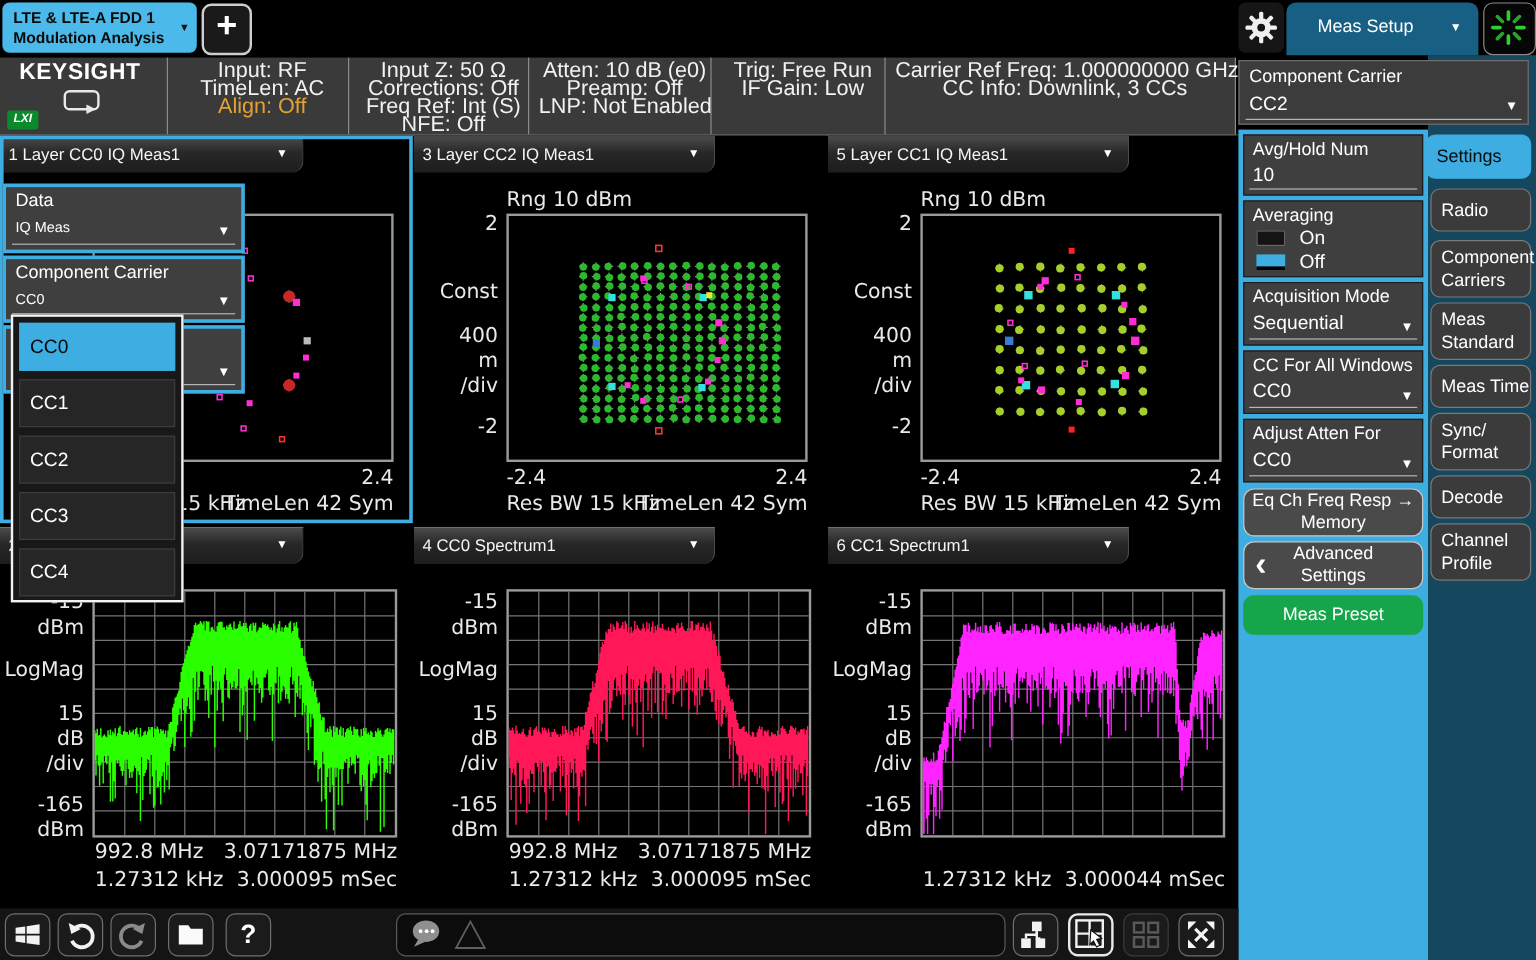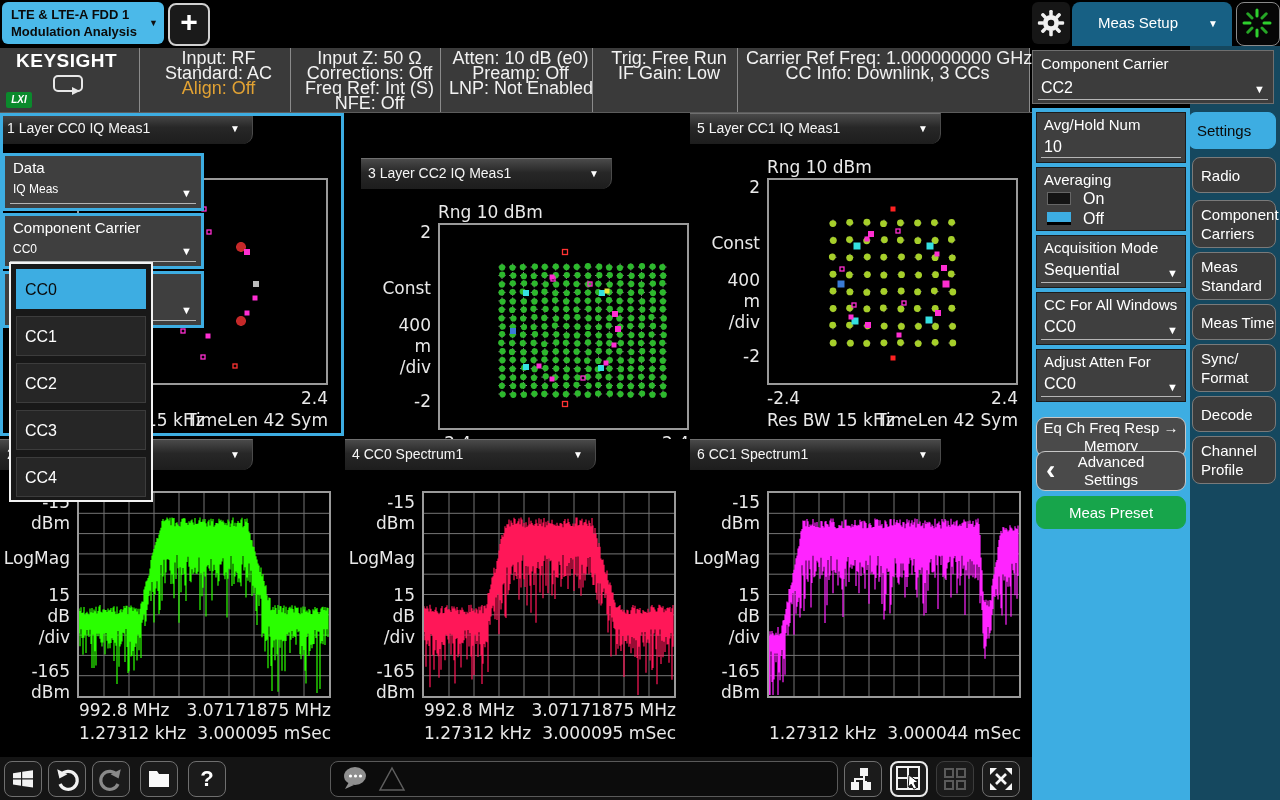--- a/index.html
+++ b/index.html
@@ -102,21 +102,21 @@
       <span class="kt">KEYSIGHT</span>
       <svg class="abs" id="remote-icon" width="34" height="24" viewBox="0 0 34 24">
         <rect x="2" y="2" width="28" height="15" rx="4" fill="none" stroke="#e8e8e8" stroke-width="2"></rect>
         <path d="M20 13 l8 4 -8 4 z" fill="#e8e8e8"></path>
       </svg>
       <div class="abs" id="lxi">LXI</div>
     </div>
     <div id="status-cols">
         <div class="scol" style="left: 139px; width: 152px;">
           <div>Input: RF</div>
-          <div>Standard: AC</div>
+          <div>TimeLen: AC</div>
           <div style="color: rgb(226, 162, 51);">Align: Off</div>
         </div>
         <div class="scol" style="left: 291px; width: 150px;">
           <div>Input Z: 50 Ω</div>
           <div>Corrections: Off</div>
           <div>Freq Ref: Int (S)</div>
           <div>NFE: Off</div>
         </div>
         <div class="scol" style="left: 441px; width: 152px;">
           <div>Atten: 10 dB (e0)</div>
@@ -181,21 +181,21 @@
         <div class="plab ylab" style="top: 74px;">dBm</div>
         <div class="plab ylab" style="top: 109px;">LogMag</div>
         <div class="plab ylab" style="top: 146px;">15</div>
         <div class="plab ylab" style="top: 167px;">dB</div>
         <div class="plab ylab" style="top: 188px;">/div</div>
         <div class="plab ylab" style="top: 222px;">-165</div>
         <div class="plab ylab" style="top: 243px;">dBm</div>
         <div class="plab" style="left: 79px; top: 261px; width: 252px;"><span>992.8 MHz</span><span style="position: absolute; right: 0px;">3.07171875 MHz</span></div>
         <div class="plab" style="left: 79px; top: 284px; width: 252px;"><span>1.27312 kHz</span><span style="position: absolute; right: 0px;">3.000095 mSec</span></div>
       </div>
-      <div class="win abs" style="left: 361px; top: 113px; width: 344px; height: 323px; margin-top: 45px;">
+      <div class="win abs" style="left: 345px; top: 113px; width: 344px; height: 323px;">
         <div class="whead" style="width: 250px;">
           <div class="wt">3 Layer CC2 IQ Meas1</div>
           <div class="caret">▼</div>
         </div>
         <div class="plab" style="left: 77px; top: 44px;">Rng 10 dBm</div>
         <div class="frame" style="left: 77px; top: 65px; width: 247px; height: 203px;"><svg width="247" height="203">
             <path d="M58.5 42.0h7M62.0 38.5v7M58.5 50.5h7M62.0 47.0v7M58.5 58.9h7M62.0 55.4v7M58.5 67.4h7M62.0 63.9v7M58.5 75.9h7M62.0 72.4v7M58.5 84.3h7M62.0 80.8v7M58.5 92.8h7M62.0 89.3v7M58.5 101.3h7M62.0 97.8v7M58.5 109.7h7M62.0 106.2v7M58.5 118.2h7M62.0 114.7v7M58.5 126.7h7M62.0 123.2v7M58.5 135.1h7M62.0 131.6v7M58.5 143.6h7M62.0 140.1v7M58.5 152.1h7M62.0 148.6v7M58.5 160.5h7M62.0 157.0v7M58.5 169.0h7M62.0 165.5v7M69.2 42.0h7M72.7 38.5v7M69.2 50.5h7M72.7 47.0v7M69.2 58.9h7M72.7 55.4v7M69.2 67.4h7M72.7 63.9v7M69.2 75.9h7M72.7 72.4v7M69.2 84.3h7M72.7 80.8v7M69.2 92.8h7M72.7 89.3v7M69.2 101.3h7M72.7 97.8v7M69.2 109.7h7M72.7 106.2v7M69.2 118.2h7M72.7 114.7v7M69.2 126.7h7M72.7 123.2v7M69.2 135.1h7M72.7 131.6v7M69.2 143.6h7M72.7 140.1v7M69.2 152.1h7M72.7 148.6v7M69.2 160.5h7M72.7 157.0v7M69.2 169.0h7M72.7 165.5v7M80.0 42.0h7M83.5 38.5v7M80.0 50.5h7M83.5 47.0v7M80.0 58.9h7M83.5 55.4v7M80.0 67.4h7M83.5 63.9v7M80.0 75.9h7M83.5 72.4v7M80.0 84.3h7M83.5 80.8v7M80.0 92.8h7M83.5 89.3v7M80.0 101.3h7M83.5 97.8v7M80.0 109.7h7M83.5 106.2v7M80.0 118.2h7M83.5 114.7v7M80.0 126.7h7M83.5 123.2v7M80.0 135.1h7M83.5 131.6v7M80.0 143.6h7M83.5 140.1v7M80.0 152.1h7M83.5 148.6v7M80.0 160.5h7M83.5 157.0v7M80.0 169.0h7M83.5 165.5v7M90.7 42.0h7M94.2 38.5v7M90.7 50.5h7M94.2 47.0v7M90.7 58.9h7M94.2 55.4v7M90.7 67.4h7M94.2 63.9v7M90.7 75.9h7M94.2 72.4v7M90.7 84.3h7M94.2 80.8v7M90.7 92.8h7M94.2 89.3v7M90.7 101.3h7M94.2 97.8v7M90.7 109.7h7M94.2 106.2v7M90.7 118.2h7M94.2 114.7v7M90.7 126.7h7M94.2 123.2v7M90.7 135.1h7M94.2 131.6v7M90.7 143.6h7M94.2 140.1v7M90.7 152.1h7M94.2 148.6v7M90.7 160.5h7M94.2 157.0v7M90.7 169.0h7M94.2 165.5v7M101.4 42.0h7M104.9 38.5v7M101.4 50.5h7M104.9 47.0v7M101.4 58.9h7M104.9 55.4v7M101.4 67.4h7M104.9 63.9v7M101.4 75.9h7M104.9 72.4v7M101.4 84.3h7M104.9 80.8v7M101.4 92.8h7M104.9 89.3v7M101.4 101.3h7M104.9 97.8v7M101.4 109.7h7M104.9 106.2v7M101.4 118.2h7M104.9 114.7v7M101.4 126.7h7M104.9 123.2v7M101.4 135.1h7M104.9 131.6v7M101.4 143.6h7M104.9 140.1v7M101.4 152.1h7M104.9 148.6v7M101.4 160.5h7M104.9 157.0v7M101.4 169.0h7M104.9 165.5v7M112.2 42.0h7M115.7 38.5v7M112.2 50.5h7M115.7 47.0v7M112.2 58.9h7M115.7 55.4v7M112.2 67.4h7M115.7 63.9v7M112.2 75.9h7M115.7 72.4v7M112.2 84.3h7M115.7 80.8v7M112.2 92.8h7M115.7 89.3v7M112.2 101.3h7M115.7 97.8v7M112.2 109.7h7M115.7 106.2v7M112.2 118.2h7M115.7 114.7v7M112.2 126.7h7M115.7 123.2v7M112.2 135.1h7M115.7 131.6v7M112.2 143.6h7M115.7 140.1v7M112.2 152.1h7M115.7 148.6v7M112.2 160.5h7M115.7 157.0v7M112.2 169.0h7M115.7 165.5v7M122.9 42.0h7M126.4 38.5v7M122.9 50.5h7M126.4 47.0v7M122.9 58.9h7M126.4 55.4v7M122.9 67.4h7M126.4 63.9v7M122.9 75.9h7M126.4 72.4v7M122.9 84.3h7M126.4 80.8v7M122.9 92.8h7M126.4 89.3v7M122.9 101.3h7M126.4 97.8v7M122.9 109.7h7M126.4 106.2v7M122.9 118.2h7M126.4 114.7v7M122.9 126.7h7M126.4 123.2v7M122.9 135.1h7M126.4 131.6v7M122.9 143.6h7M126.4 140.1v7M122.9 152.1h7M126.4 148.6v7M122.9 160.5h7M126.4 157.0v7M122.9 169.0h7M126.4 165.5v7M133.6 42.0h7M137.1 38.5v7M133.6 50.5h7M137.1 47.0v7M133.6 58.9h7M137.1 55.4v7M133.6 67.4h7M137.1 63.9v7M133.6 75.9h7M137.1 72.4v7M133.6 84.3h7M137.1 80.8v7M133.6 92.8h7M137.1 89.3v7M133.6 101.3h7M137.1 97.8v7M133.6 109.7h7M137.1 106.2v7M133.6 118.2h7M137.1 114.7v7M133.6 126.7h7M137.1 123.2v7M133.6 135.1h7M137.1 131.6v7M133.6 143.6h7M137.1 140.1v7M133.6 152.1h7M137.1 148.6v7M133.6 160.5h7M137.1 157.0v7M133.6 169.0h7M137.1 165.5v7M144.4 42.0h7M147.9 38.5v7M144.4 50.5h7M147.9 47.0v7M144.4 58.9h7M147.9 55.4v7M144.4 67.4h7M147.9 63.9v7M144.4 75.9h7M147.9 72.4v7M144.4 84.3h7M147.9 80.8v7M144.4 92.8h7M147.9 89.3v7M144.4 101.3h7M147.9 97.8v7M144.4 109.7h7M147.9 106.2v7M144.4 118.2h7M147.9 114.7v7M144.4 126.7h7M147.9 123.2v7M144.4 135.1h7M147.9 131.6v7M144.4 143.6h7M147.9 140.1v7M144.4 152.1h7M147.9 148.6v7M144.4 160.5h7M147.9 157.0v7M144.4 169.0h7M147.9 165.5v7M155.1 42.0h7M158.6 38.5v7M155.1 50.5h7M158.6 47.0v7M155.1 58.9h7M158.6 55.4v7M155.1 67.4h7M158.6 63.9v7M155.1 75.9h7M158.6 72.4v7M155.1 84.3h7M158.6 80.8v7M155.1 92.8h7M158.6 89.3v7M155.1 101.3h7M158.6 97.8v7M155.1 109.7h7M158.6 106.2v7M155.1 118.2h7M158.6 114.7v7M155.1 126.7h7M158.6 123.2v7M155.1 135.1h7M158.6 131.6v7M155.1 143.6h7M158.6 140.1v7M155.1 152.1h7M158.6 148.6v7M155.1 160.5h7M158.6 157.0v7M155.1 169.0h7M158.6 165.5v7M165.8 42.0h7M169.3 38.5v7M165.8 50.5h7M169.3 47.0v7M165.8 58.9h7M169.3 55.4v7M165.8 67.4h7M169.3 63.9v7M165.8 75.9h7M169.3 72.4v7M165.8 84.3h7M169.3 80.8v7M165.8 92.8h7M169.3 89.3v7M165.8 101.3h7M169.3 97.8v7M165.8 109.7h7M169.3 106.2v7M165.8 118.2h7M169.3 114.7v7M165.8 126.7h7M169.3 123.2v7M165.8 135.1h7M169.3 131.6v7M165.8 143.6h7M169.3 140.1v7M165.8 152.1h7M169.3 148.6v7M165.8 160.5h7M169.3 157.0v7M165.8 169.0h7M169.3 165.5v7M176.6 42.0h7M180.1 38.5v7M176.6 50.5h7M180.1 47.0v7M176.6 58.9h7M180.1 55.4v7M176.6 67.4h7M180.1 63.9v7M176.6 75.9h7M180.1 72.4v7M176.6 84.3h7M180.1 80.8v7M176.6 92.8h7M180.1 89.3v7M176.6 101.3h7M180.1 97.8v7M176.6 109.7h7M180.1 106.2v7M176.6 118.2h7M180.1 114.7v7M176.6 126.7h7M180.1 123.2v7M176.6 135.1h7M180.1 131.6v7M176.6 143.6h7M180.1 140.1v7M176.6 152.1h7M180.1 148.6v7M176.6 160.5h7M180.1 157.0v7M176.6 169.0h7M180.1 165.5v7M187.3 42.0h7M190.8 38.5v7M187.3 50.5h7M190.8 47.0v7M187.3 58.9h7M190.8 55.4v7M187.3 67.4h7M190.8 63.9v7M187.3 75.9h7M190.8 72.4v7M187.3 84.3h7M190.8 80.8v7M187.3 92.8h7M190.8 89.3v7M187.3 101.3h7M190.8 97.8v7M187.3 109.7h7M190.8 106.2v7M187.3 118.2h7M190.8 114.7v7M187.3 126.7h7M190.8 123.2v7M187.3 135.1h7M190.8 131.6v7M187.3 143.6h7M190.8 140.1v7M187.3 152.1h7M190.8 148.6v7M187.3 160.5h7M190.8 157.0v7M187.3 169.0h7M190.8 165.5v7M198.0 42.0h7M201.5 38.5v7M198.0 50.5h7M201.5 47.0v7M198.0 58.9h7M201.5 55.4v7M198.0 67.4h7M201.5 63.9v7M198.0 75.9h7M201.5 72.4v7M198.0 84.3h7M201.5 80.8v7M198.0 92.8h7M201.5 89.3v7M198.0 101.3h7M201.5 97.8v7M198.0 109.7h7M201.5 106.2v7M198.0 118.2h7M201.5 114.7v7M198.0 126.7h7M201.5 123.2v7M198.0 135.1h7M201.5 131.6v7M198.0 143.6h7M201.5 140.1v7M198.0 152.1h7M201.5 148.6v7M198.0 160.5h7M201.5 157.0v7M198.0 169.0h7M201.5 165.5v7M208.8 42.0h7M212.3 38.5v7M208.8 50.5h7M212.3 47.0v7M208.8 58.9h7M212.3 55.4v7M208.8 67.4h7M212.3 63.9v7M208.8 75.9h7M212.3 72.4v7M208.8 84.3h7M212.3 80.8v7M208.8 92.8h7M212.3 89.3v7M208.8 101.3h7M212.3 97.8v7M208.8 109.7h7M212.3 106.2v7M208.8 118.2h7M212.3 114.7v7M208.8 126.7h7M212.3 123.2v7M208.8 135.1h7M212.3 131.6v7M208.8 143.6h7M212.3 140.1v7M208.8 152.1h7M212.3 148.6v7M208.8 160.5h7M212.3 157.0v7M208.8 169.0h7M212.3 165.5v7M219.5 42.0h7M223.0 38.5v7M219.5 50.5h7M223.0 47.0v7M219.5 58.9h7M223.0 55.4v7M219.5 67.4h7M223.0 63.9v7M219.5 75.9h7M223.0 72.4v7M219.5 84.3h7M223.0 80.8v7M219.5 92.8h7M223.0 89.3v7M219.5 101.3h7M223.0 97.8v7M219.5 109.7h7M223.0 106.2v7M219.5 118.2h7M223.0 114.7v7M219.5 126.7h7M223.0 123.2v7M219.5 135.1h7M223.0 131.6v7M219.5 143.6h7M223.0 140.1v7M219.5 152.1h7M223.0 148.6v7M219.5 160.5h7M223.0 157.0v7M219.5 169.0h7M223.0 165.5v7" stroke="#8a8a8a" stroke-width="1" fill="none"></path>
             <circle cx="62.1" cy="42.4" r="3.1" fill="#2db92d"></circle>
             <circle cx="62.2" cy="49.7" r="3.1" fill="#2db92d"></circle>
             <circle cx="61.9" cy="59.4" r="3.1" fill="#2db92d"></circle>
@@ -728,21 +728,21 @@
         <div class="val">CC0</div>
         <div class="caret">▼</div>
         <div class="uline"></div>
       </div>
       <div class="rpbox abs" style="top: 349px; height: 53px;">
         <div class="lab">Adjust Atten For</div>
         <div class="val">CC0</div>
         <div class="caret">▼</div>
         <div class="uline"></div>
       </div>
-      <div class="rpbtn abs" style="top: 417px; height: 40px;">
+      <div class="rpbtn abs" style="top: 407px; height: 40px;">
         <span>Eq Ch Freq Resp →</span>
         <span>Memory</span>
       </div>
       <div class="rpbtn abs" style="top: 451px; height: 40px;">
         <div class="chev">‹</div>
         <span>Advanced</span>
         <span>Settings</span>
       </div>
       <div class="rpbtn abs green" style="top: 496px; height: 33px;">
         <span>Meas Preset</span>

